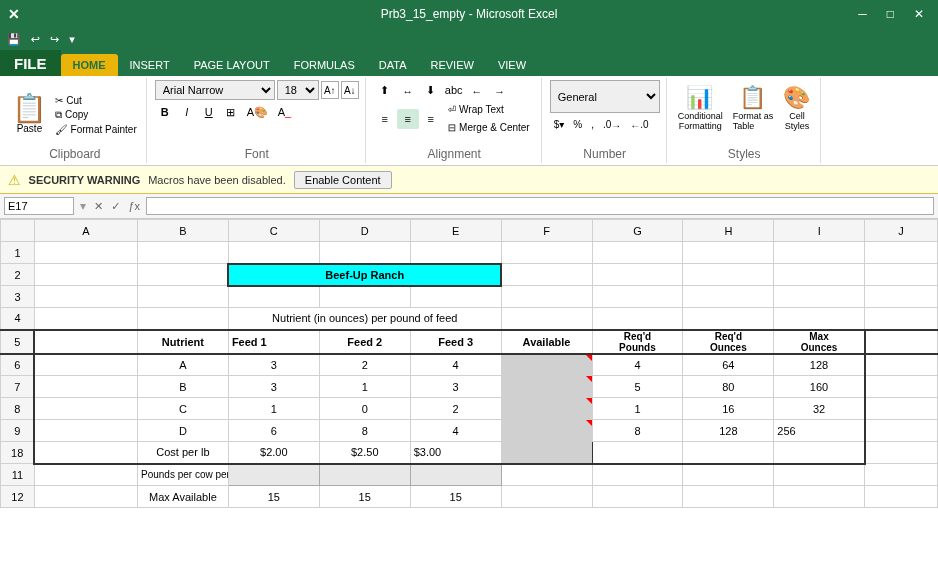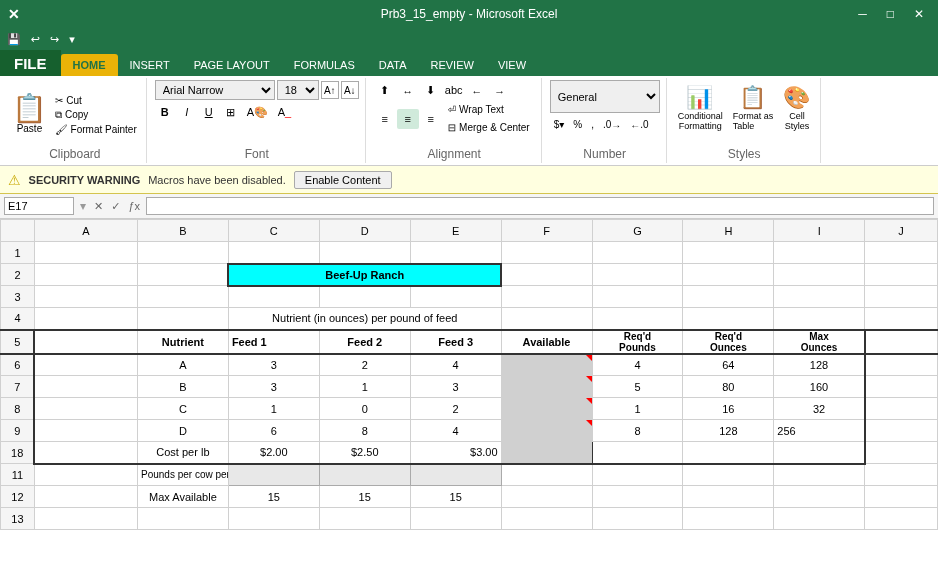--- a/index.html
+++ b/index.html
@@ -637,21 +637,21 @@
           <td style="text-align:left;border-right:2px solid #333;">256</td>
           <td></td>
         </tr>
 
         <tr>
           <td class="row-header">18</td>
           <td style="border-left:2px solid #333;border-bottom:2px solid #333;"></td>
           <td style="text-align:center;border-bottom:2px solid #333;">Cost per lb</td>
           <td style="text-align:center;border-bottom:2px solid #333;">$2.00</td>
           <td style="text-align:center;border-bottom:2px solid #333;">$2.50</td>
-          <td style="text-align:right;border-bottom:2px solid #333;">$3.00</td>
+          <td style="text-align:left;border-bottom:2px solid #333;">$3.00</td>
           <td style="background:#d0d0d0;border:1px solid #333;border-bottom:2px solid #333;"></td>
           <td style="border-bottom:2px solid #333;"></td>
           <td style="border-bottom:2px solid #333;"></td>
           <td style="border-right:2px solid #333;border-bottom:2px solid #333;"></td>
           <td></td>
         </tr>
 
         <tr>
           <td class="row-header">11</td>
           <td></td>
@@ -673,29 +673,16 @@
           <td style="text-align:center;">15</td>
           <td style="text-align:center;">15</td>
           <td style="text-align:center;">15</td>
           <td></td>
           <td></td>
           <td></td>
           <td></td>
           <td></td>
         </tr>
 
-        <tr>
-          <td class="row-header">13</td>
-          <td></td>
-          <td></td>
-          <td></td>
-          <td></td>
-          <td></td>
-          <td></td>
-          <td></td>
-          <td></td>
-          <td></td>
-          <td></td>
-        </tr>
       </tbody>
     </table>
   </div>
 </div>
 
 </body></html>

